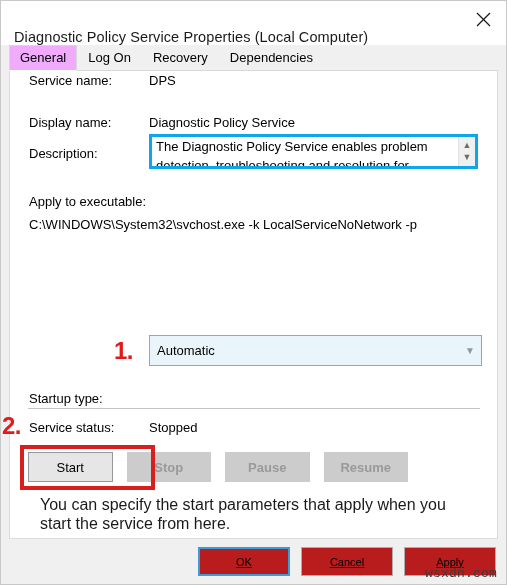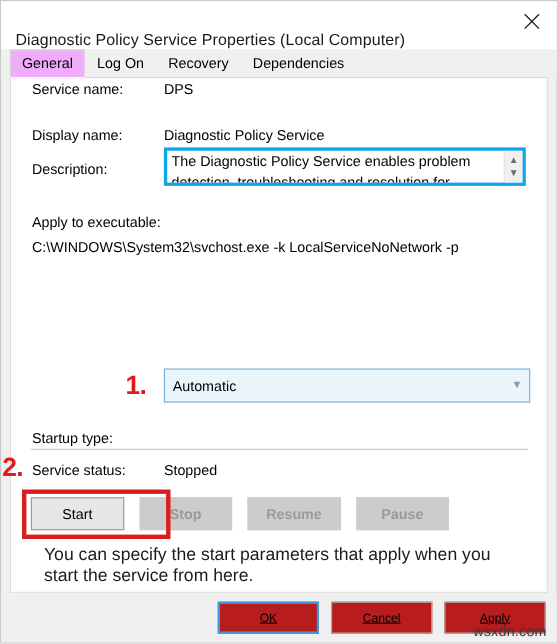--- a/index.html
+++ b/index.html
@@ -285,21 +285,21 @@
   }
   .dlgbtn.default {
     border: 2px solid #3d9ad6;
   }
   .watermark {
     position: absolute;
     right: 9px;
     bottom: 3px;
     font-size: 13px;
     color: #3b3b3b;
-    font-family: Liberation Sans, sans-serif;
+    font-family: Liberation Mono, monospace;
     letter-spacing: 0.2px;
   }
 </style>
 </head>
 <body>
 
 <div class="window">
 
   <div class="titlebar">
     <div class="title-text">Diagnostic Policy Service Properties (Local Computer)</div>
@@ -365,22 +365,22 @@
     <div class="anno-num" style="left:-8px; top:343px;">2.</div>
 
     <div class="row" style="left:19px; top:349px;">
       <span class="lbl" style="width:120px; display:inline-block;">Service status:</span>
       <span class="val">Stopped</span>
     </div>
 
     <div class="btnrow">
       <div class="svcbtn enabled">Start</div>
       <div class="svcbtn disabled">Stop</div>
+      <div class="svcbtn disabled">Pause</div>
       <div class="svcbtn disabled">Resume</div>
-      <div class="svcbtn disabled">Pause</div>
     </div>
 
     <div class="anno-box" style="left:10px; top:374px; width:135px; height:45px;"></div>
 
     <div class="hint">You can specify the start parameters that apply when you start the service from here.</div>
 
     <div class="row" style="left:19px; top:481px;">
       <span class="lbl">Start parameters:</span>
     </div>
 

